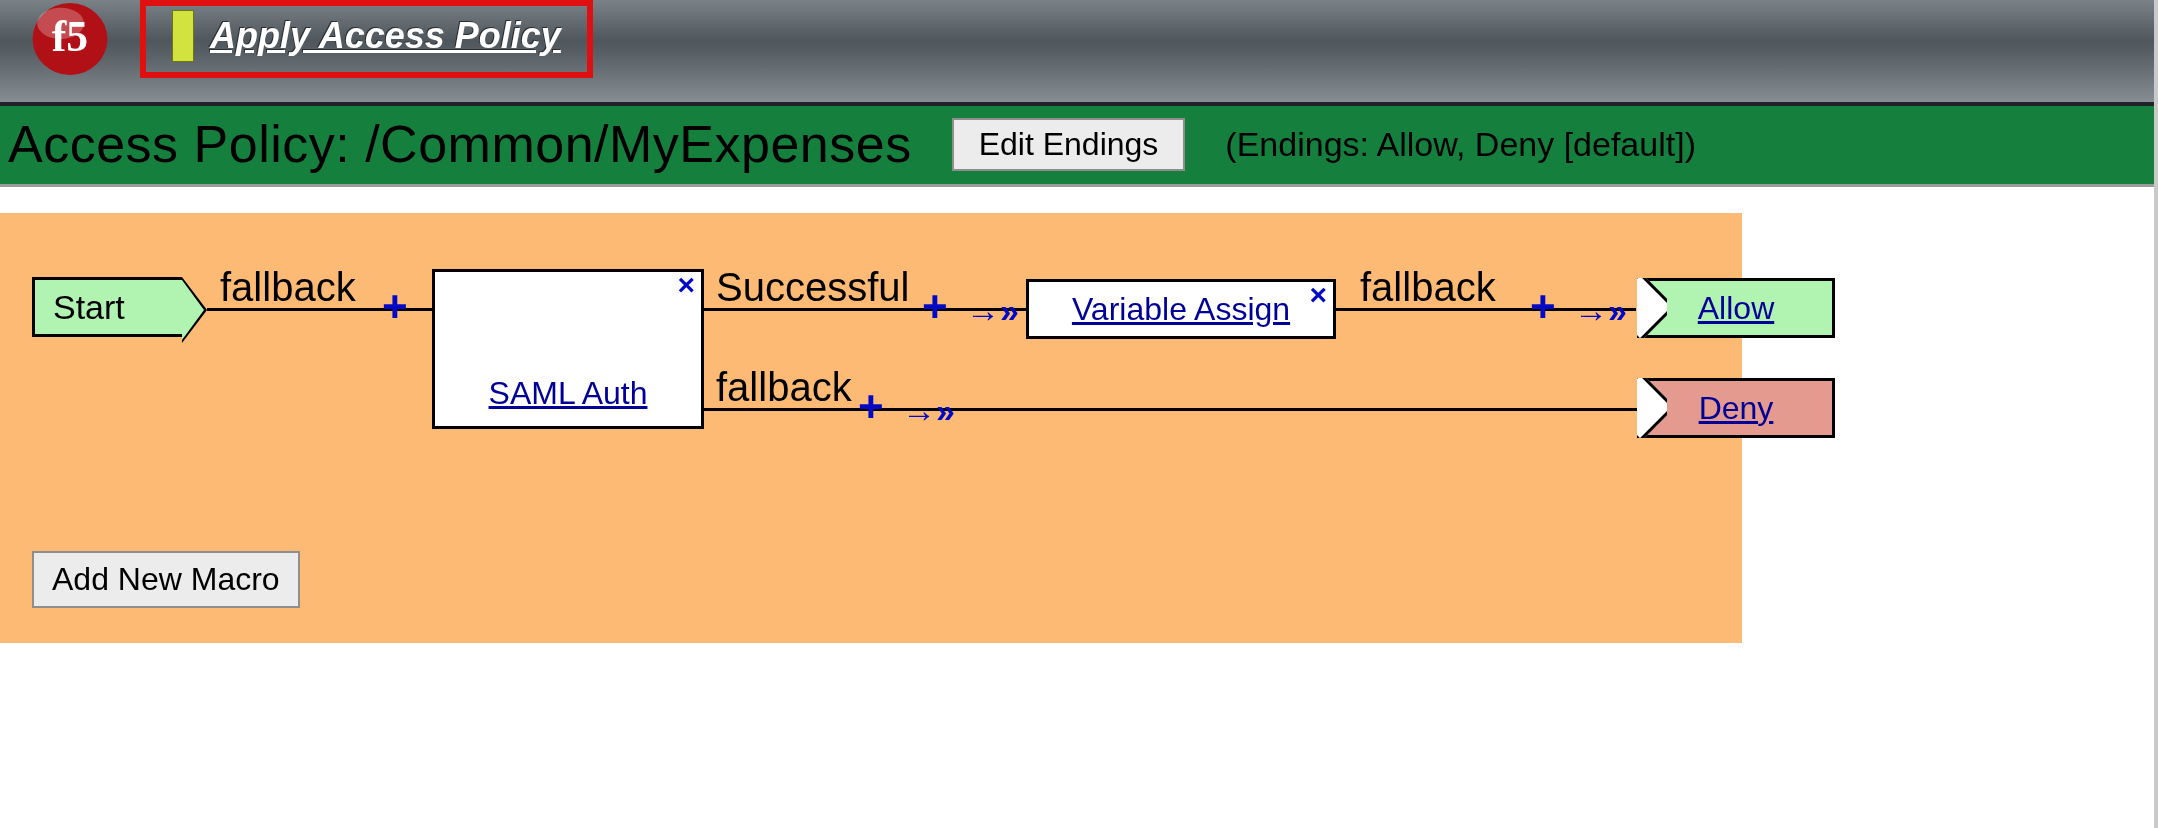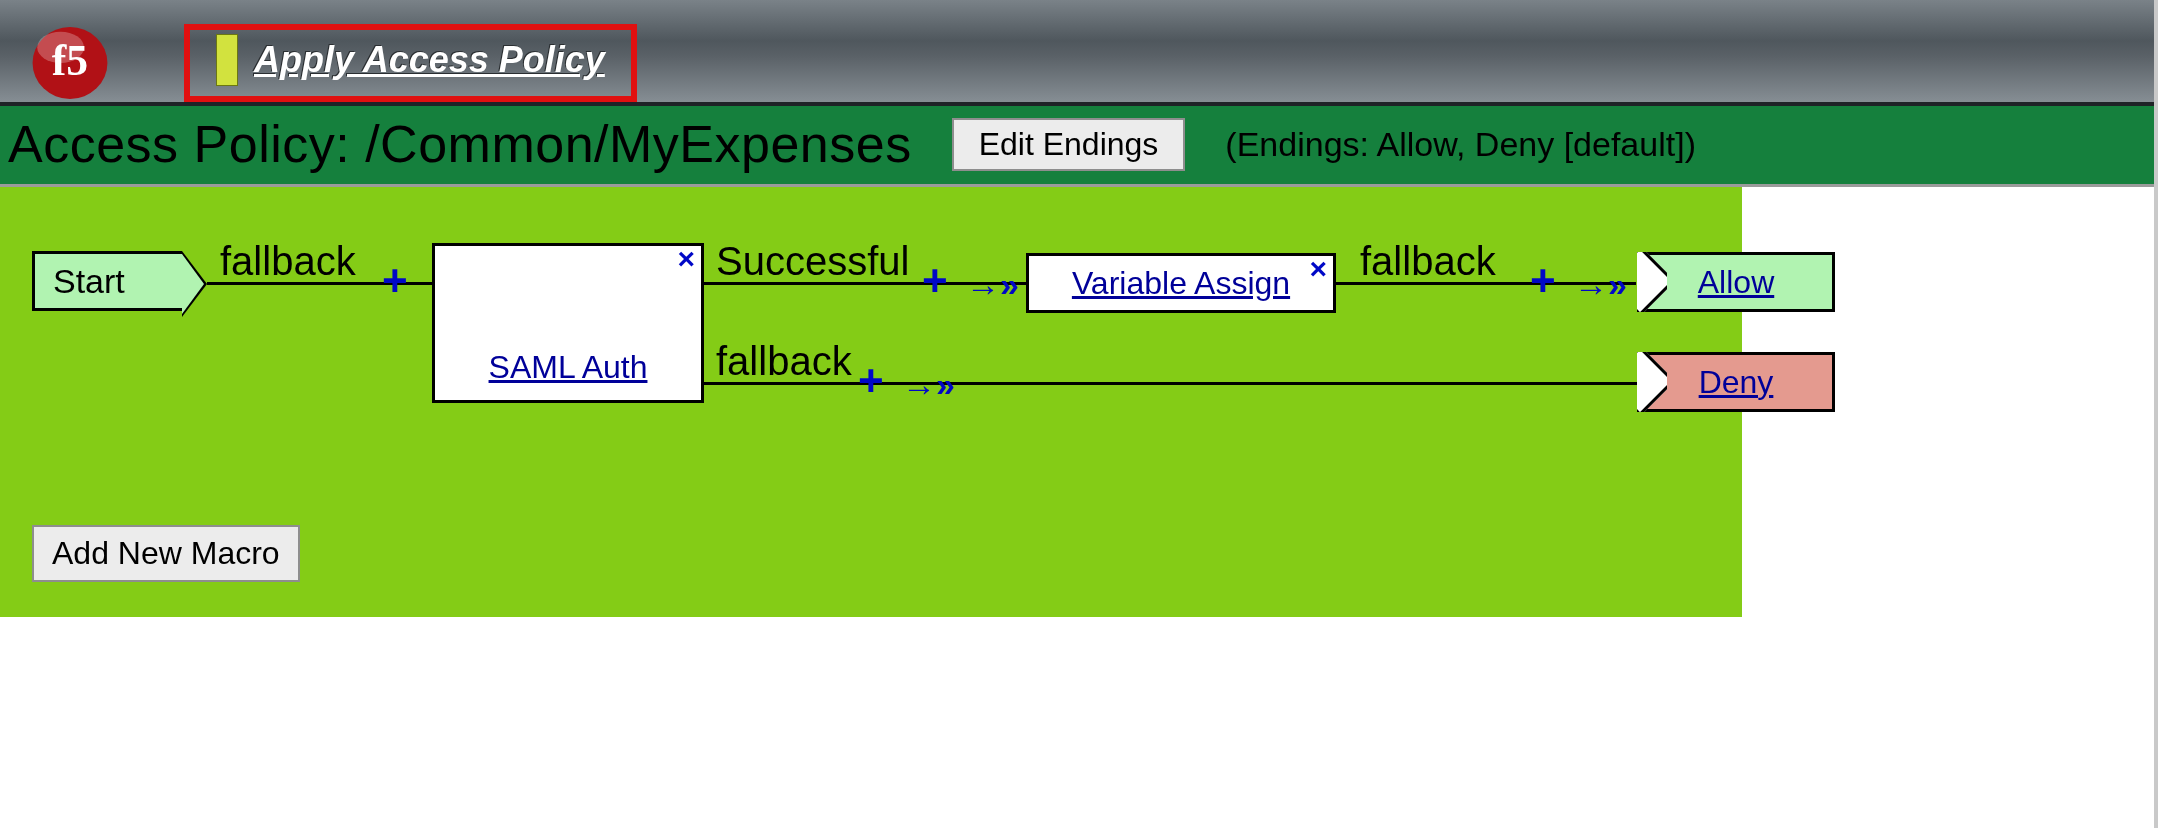--- a/index.html
+++ b/index.html
@@ -11,22 +11,21 @@
     width: 2158px;
   }
 
   .top-gradient {
     position: relative;
     width: 100%;
     height: 102px;
     background: linear-gradient(to bottom, #7a8288 0%, #4f575d 40%, #5a6167 55%, #868e94 100%);
     border-bottom: 4px solid #1f2327;
     display: flex;
-    align-items: flex-end;
-    gap: 44px;
+    align-items: flex-start;
   }
 
   .logo-wrap {
     width: 140px;
     display: flex;
     align-items: center;
     justify-content: center;
   }
 
   .f5-logo {
@@ -89,21 +88,22 @@
 
   .endings-label {
     font-family: "Segoe UI", Arial, sans-serif;
     font-size: 34px;
   }
 
   .canvas {
     position: relative;
     width: 1742px;
     height: 430px;
-    background: #84cc16;
+    background: #fdba74;
+    margin-top: 26px;
   }
 
   .start-node {
     position: absolute;
     left: 32px;
     top: 64px;
     width: 150px;
     height: 60px;
     background: #b1f3b1;
     border-top: 3px solid #000;

